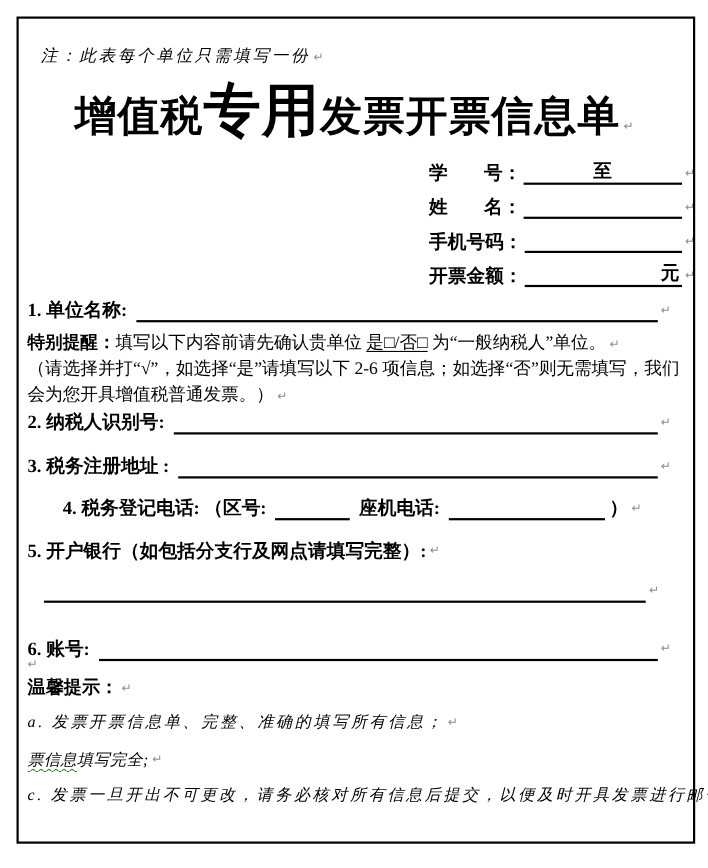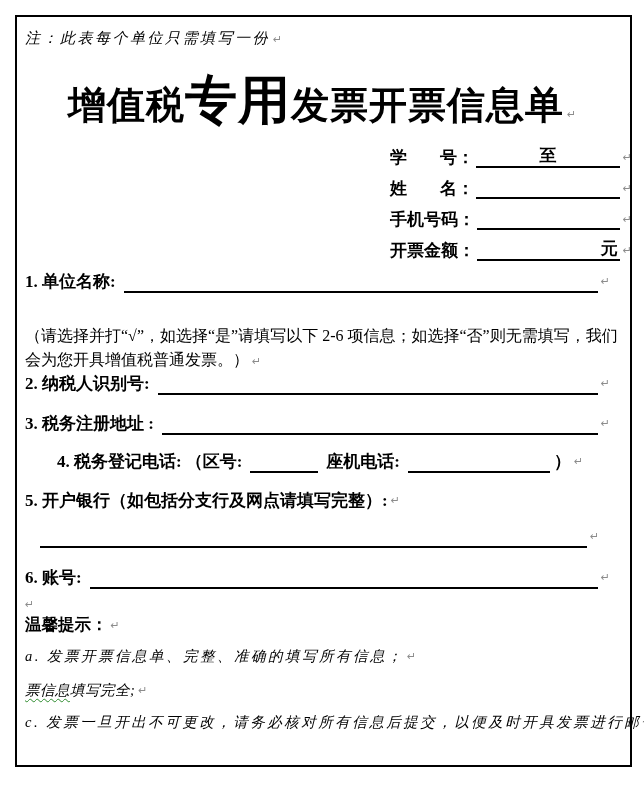--- a/index.html
+++ b/index.html
@@ -8,21 +8,21 @@
     font-family:"Liberation Serif","DejaVu Serif",serif;color:#000;overflow:hidden;
   }
   .frame{position:absolute;left:15px;top:15px;width:613px;height:748px;border:2px solid #000;}
 
   .pm{
     color:#8c8c8c;font-family:"DejaVu Sans",sans-serif;font-size:11px;
     font-weight:400;font-style:normal;margin-left:3px;letter-spacing:0;line-height:1;
     align-self:center;
   }
 
-  .note{position:absolute;left:25px;top:29px;margin:0;font-size:15px;font-style:italic;letter-spacing:2.5px;white-space:nowrap;}
+  .note{position:absolute;left:25px;top:29px;margin:12px;font-size:15px;font-style:italic;letter-spacing:2.5px;white-space:nowrap;}
 
   .title{position:absolute;left:0;top:66px;width:644px;margin:0;text-align:center;font-weight:700;white-space:nowrap;}
   .t-sm{font-size:38px;letter-spacing:1px;}
   .t-lg{font-size:52px;letter-spacing:1px;}
 
   .hrow{position:absolute;left:390px;width:242px;height:22px;display:flex;align-items:center;
         font-weight:700;font-size:17px;white-space:nowrap;}
   .hlabel{display:inline-block;width:68px;text-align:justify;text-align-last:justify;}
   .hcolon{display:inline-block;margin-right:2px;}
   .hfill{display:inline-block;width:146px;height:20px;line-height:20px;border-bottom:2px solid #000;text-align:center;}
@@ -86,20 +86,21 @@
       </span>
       <span class="pm">↵</span>
   </div>
 
   <div class="srow" style="top:269px;width:585px;">
     <span class="slabel">1. 单位名称:</span>
       <span class="sfill"></span>
       <span class="pm">↵</span>
   </div>
 
+  <p class="reminder"><span class="rlead">特别提醒：</span><span>填写以下内容前请先确认贵单位 </span><span class="rchoice">是□/否□</span><span> 为“一般纳税人”单位。</span><span class="pm">↵</span></p>
   <p class="rnote"><span>（请选择并打“√”，如选择“是”请填写以下 2-6 项信息；如选择“否”则无需填写，我们会为您开具增值税普通发票。）</span><span class="pm">↵</span></p>
 
   <div class="srow" style="top:371px;width:585px;">
     <span class="slabel">2. 纳税人识别号:</span>
       <span class="sfill"></span>
       <span class="pm">↵</span>
   </div>
 
   <div class="srow" style="top:411px;width:585px;">
     <span class="slabel">3. 税务注册地址 :</span>
@@ -119,21 +120,21 @@
 
   <div class="srow" style="top:488px;">
     <span>5. 开户银行（如包括分支行及网点请填写完整）:</span>
       <span class="pm">↵</span>
   </div>
   <div class="srow" style="top:524px;left:40px;width:560px;">
     <span class="sfill" style="max-width:547px;"></span>
       <span class="pm">↵</span>
   </div>
 
-  <div class="srow" style="top:565px;width:585px;">
+  <div class="srow" style="top:577px;width:585px;">
     <span class="slabel">6. 账号:</span>
       <span class="sfill"></span>
       <span class="pm">↵</span>
   </div>
 
   <div class="lonepm"><span class="pm" style="margin-left:0;">↵</span></div>
 
   <div class="tips-title">
       <span>温馨提示：</span>
       <span class="pm">↵</span>

